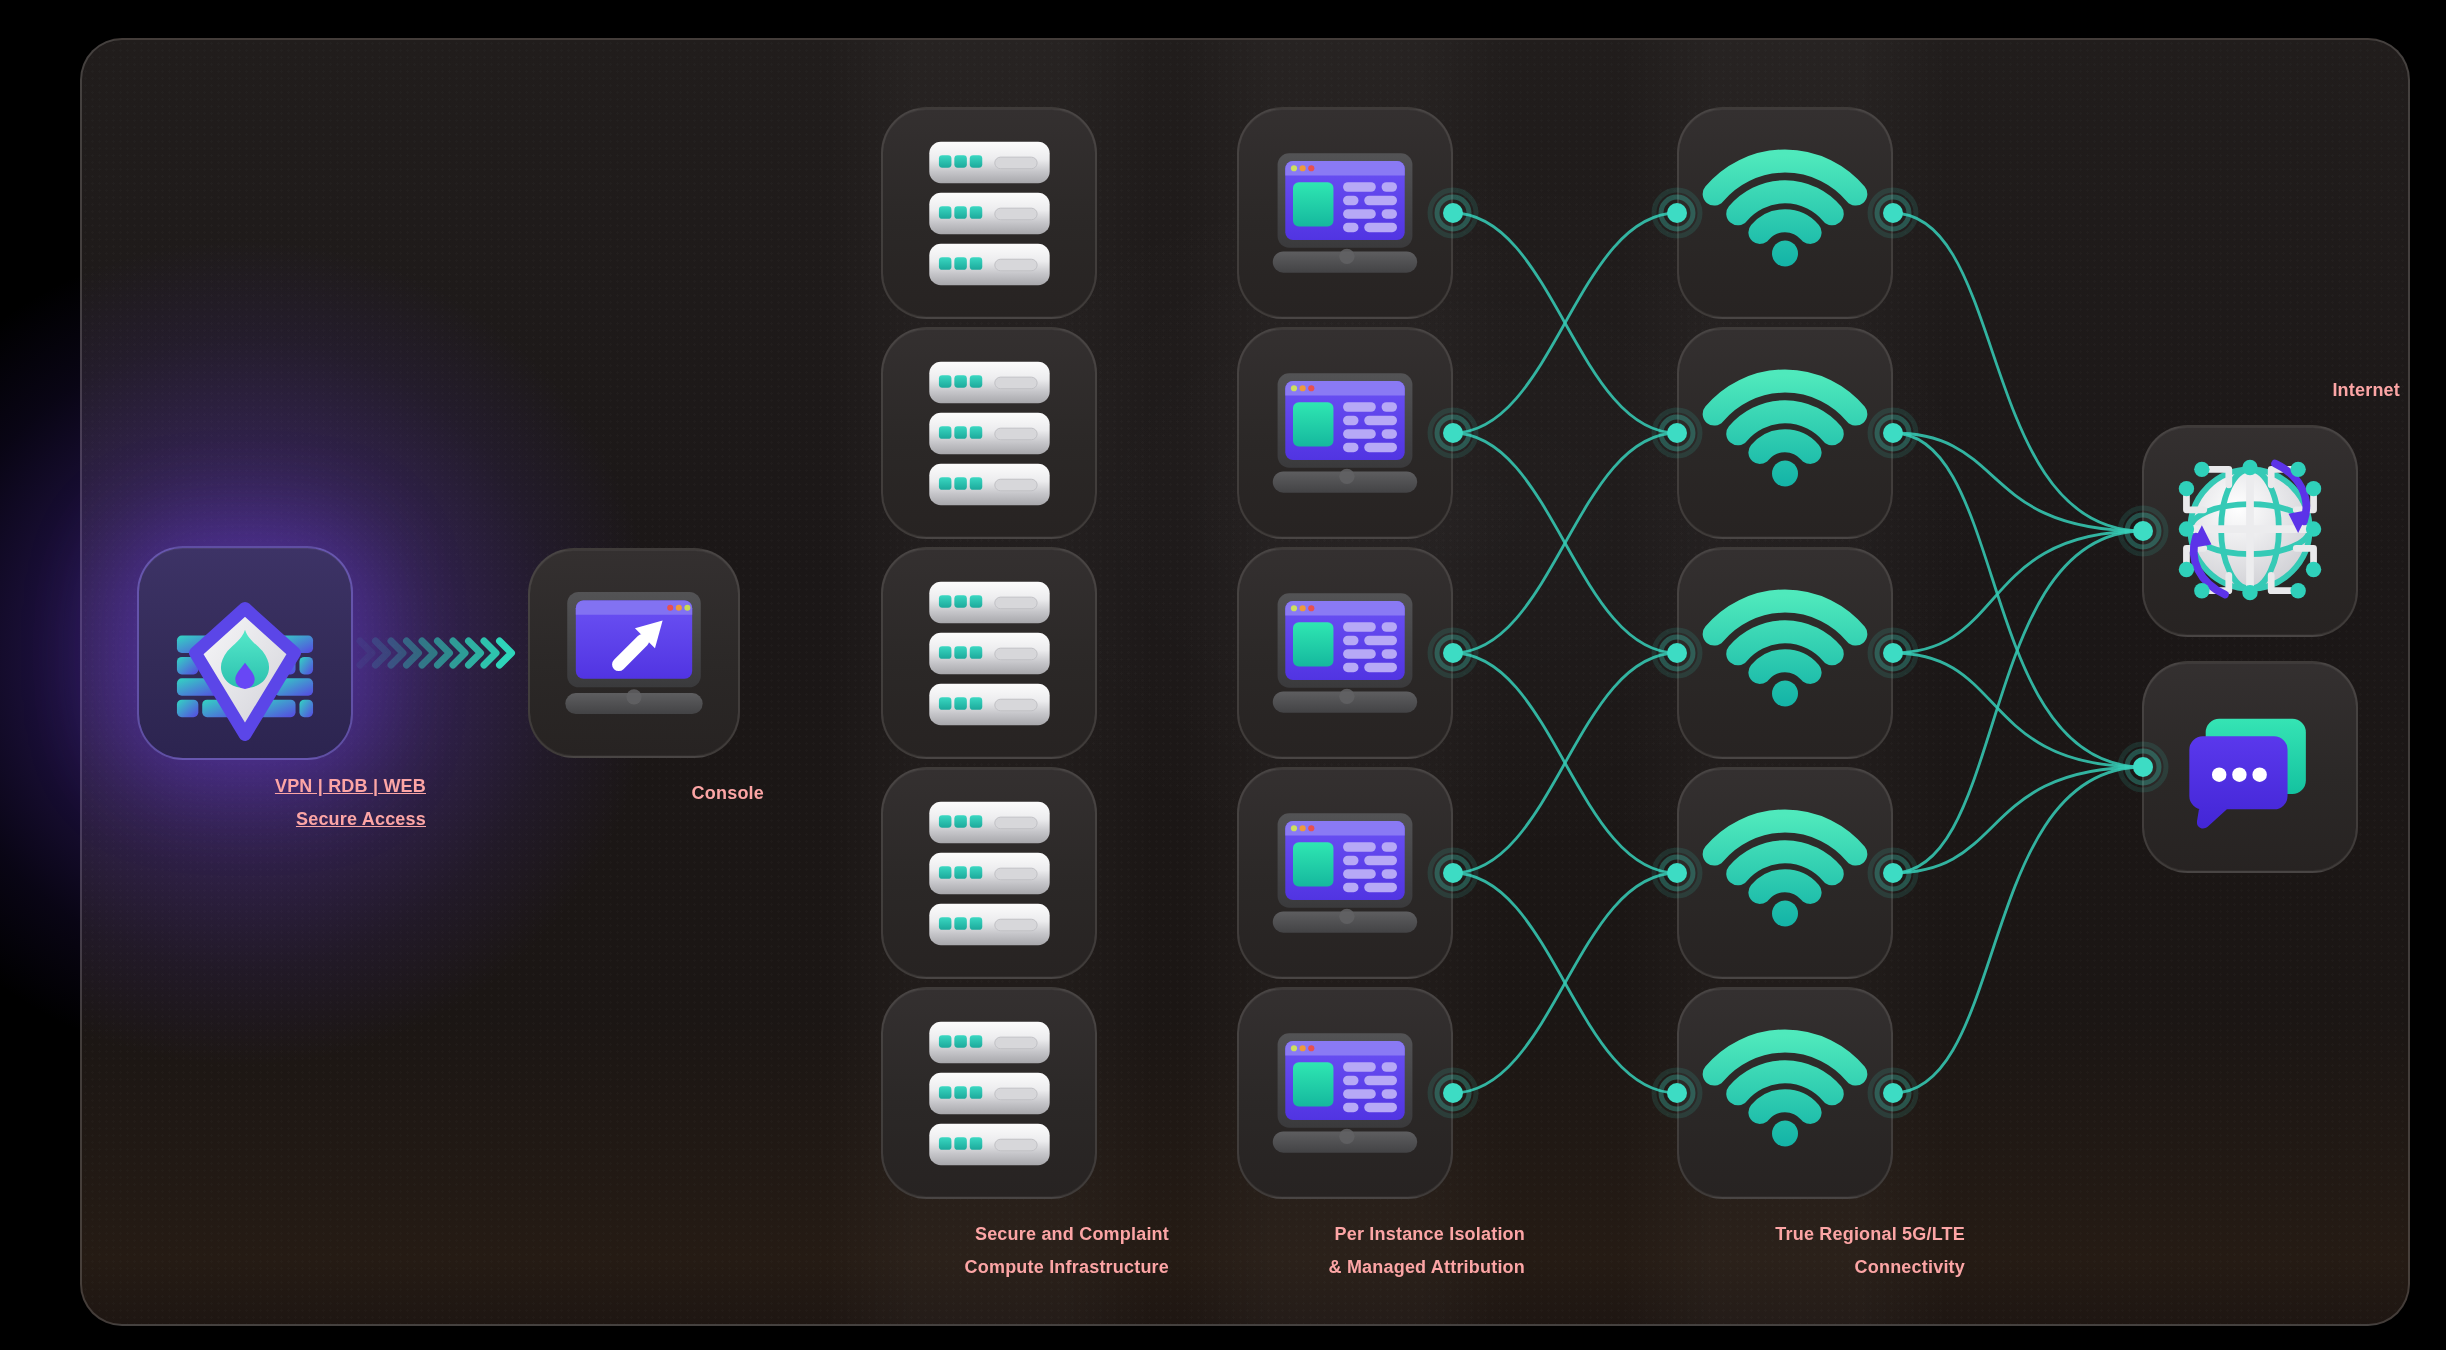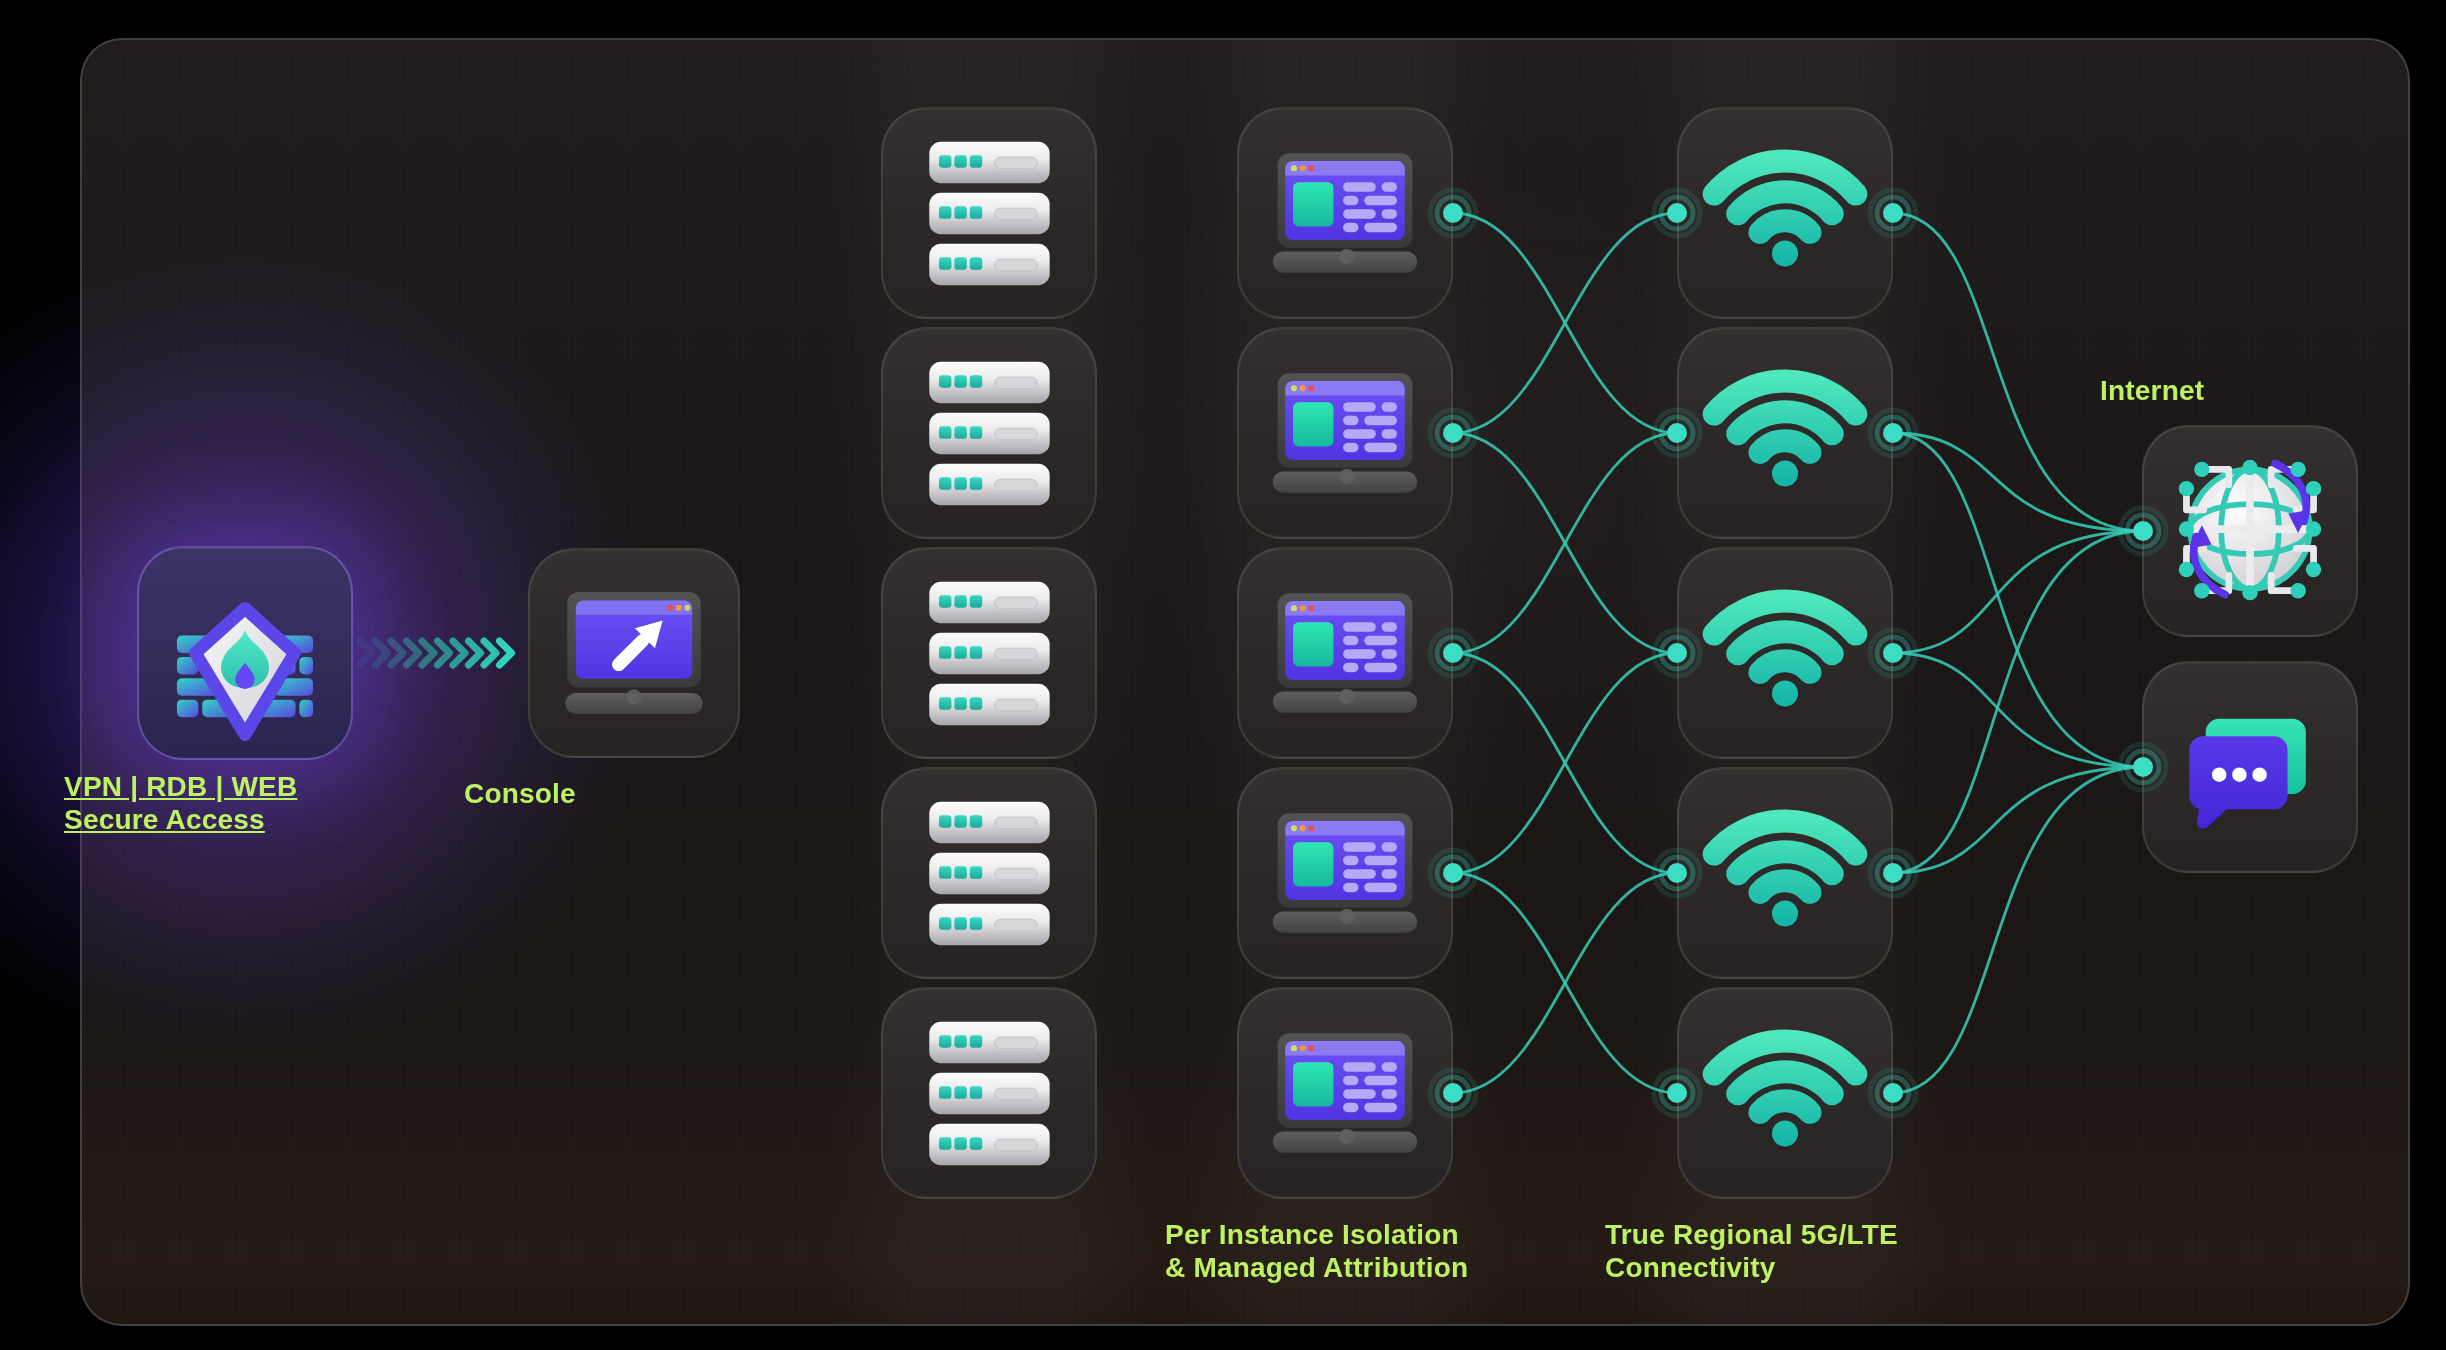--- a/index.html
+++ b/index.html
@@ -28,22 +28,22 @@
         border:2px solid rgba(150,144,139,0.22);
         box-shadow:inset 0 1px 0 rgba(255,255,255,0.05), inset 0 -1px 0 rgba(255,255,255,0.04);}
   .tile > svg{position:absolute;inset:0;width:100%;height:100%;}
   #tile-shield{left:137px;top:546px;width:216px;height:214px;
         background:linear-gradient(180deg,#3d3366 0%,#332b58 55%,#2c2450 100%);
         border:2px solid rgba(150,125,255,0.48);
         box-shadow:0 0 90px 22px rgba(112,66,240,0.30), inset 0 1px 0 rgba(255,255,255,0.06);}
   #tile-console{left:528px;top:548px;width:212px;height:210px;}
   #tile-internet{left:2142px;top:425px;}
   #tile-sms{left:2142px;top:661px;}
-  .lbl{position:absolute;z-index:7;color:#bef264;text-align:left;
-       font-weight:700;font-size:28px;line-height:33px;letter-spacing:0.2px;}
+  .lbl{position:absolute;z-index:7;color:#fca5a5;text-align:right;
+       font-weight:700;font-size:18px;line-height:33px;letter-spacing:0.2px;}
   .lbl span{display:block;}
   #lbl-secure{left:64px;top:770px;width:362px;text-decoration:underline;}
   #lbl-console{left:464px;top:777px;width:300px;}
   #lbl-internet{left:2100px;top:374px;width:300px;}
   #lbl-sms{left:2100px;top:889px;width:300px;}
   #lbl-compute{left:809px;top:1218px;width:360px;}
   #lbl-isolation{left:1165px;top:1218px;width:360px;}
   #lbl-connectivity{left:1605px;top:1218px;width:360px;}
 </style>
 </head>
@@ -359,20 +359,24 @@
       <circle cx="2143" cy="767" r="10" fill="#3ddcc4" stroke="none"></circle>
     </svg>
 
   <div class="lbl" id="lbl-secure">
     <span>VPN | RDB | WEB</span>
     <span>Secure Access</span>
   </div>
   <div class="lbl" id="lbl-console">
     <span>Console</span>
   </div>
+  <div class="lbl" id="lbl-compute">
+    <span>Secure and Complaint</span>
+    <span>Compute Infrastructure</span>
+  </div>
   <div class="lbl" id="lbl-isolation">
     <span>Per Instance Isolation</span>
     <span>&amp; Managed Attribution</span>
   </div>
   <div class="lbl" id="lbl-connectivity">
     <span>True Regional 5G/LTE</span>
     <span>Connectivity</span>
   </div>
   <div class="lbl" id="lbl-internet">
     <span>Internet</span>

